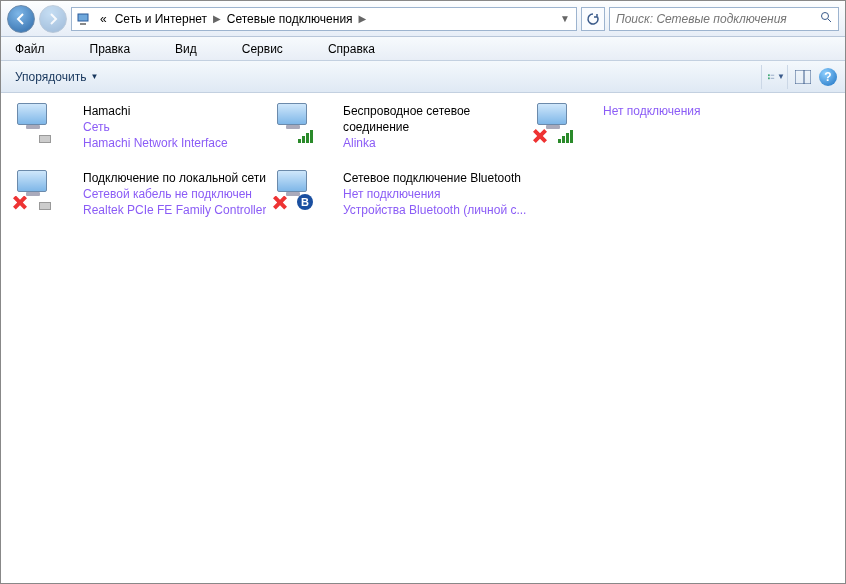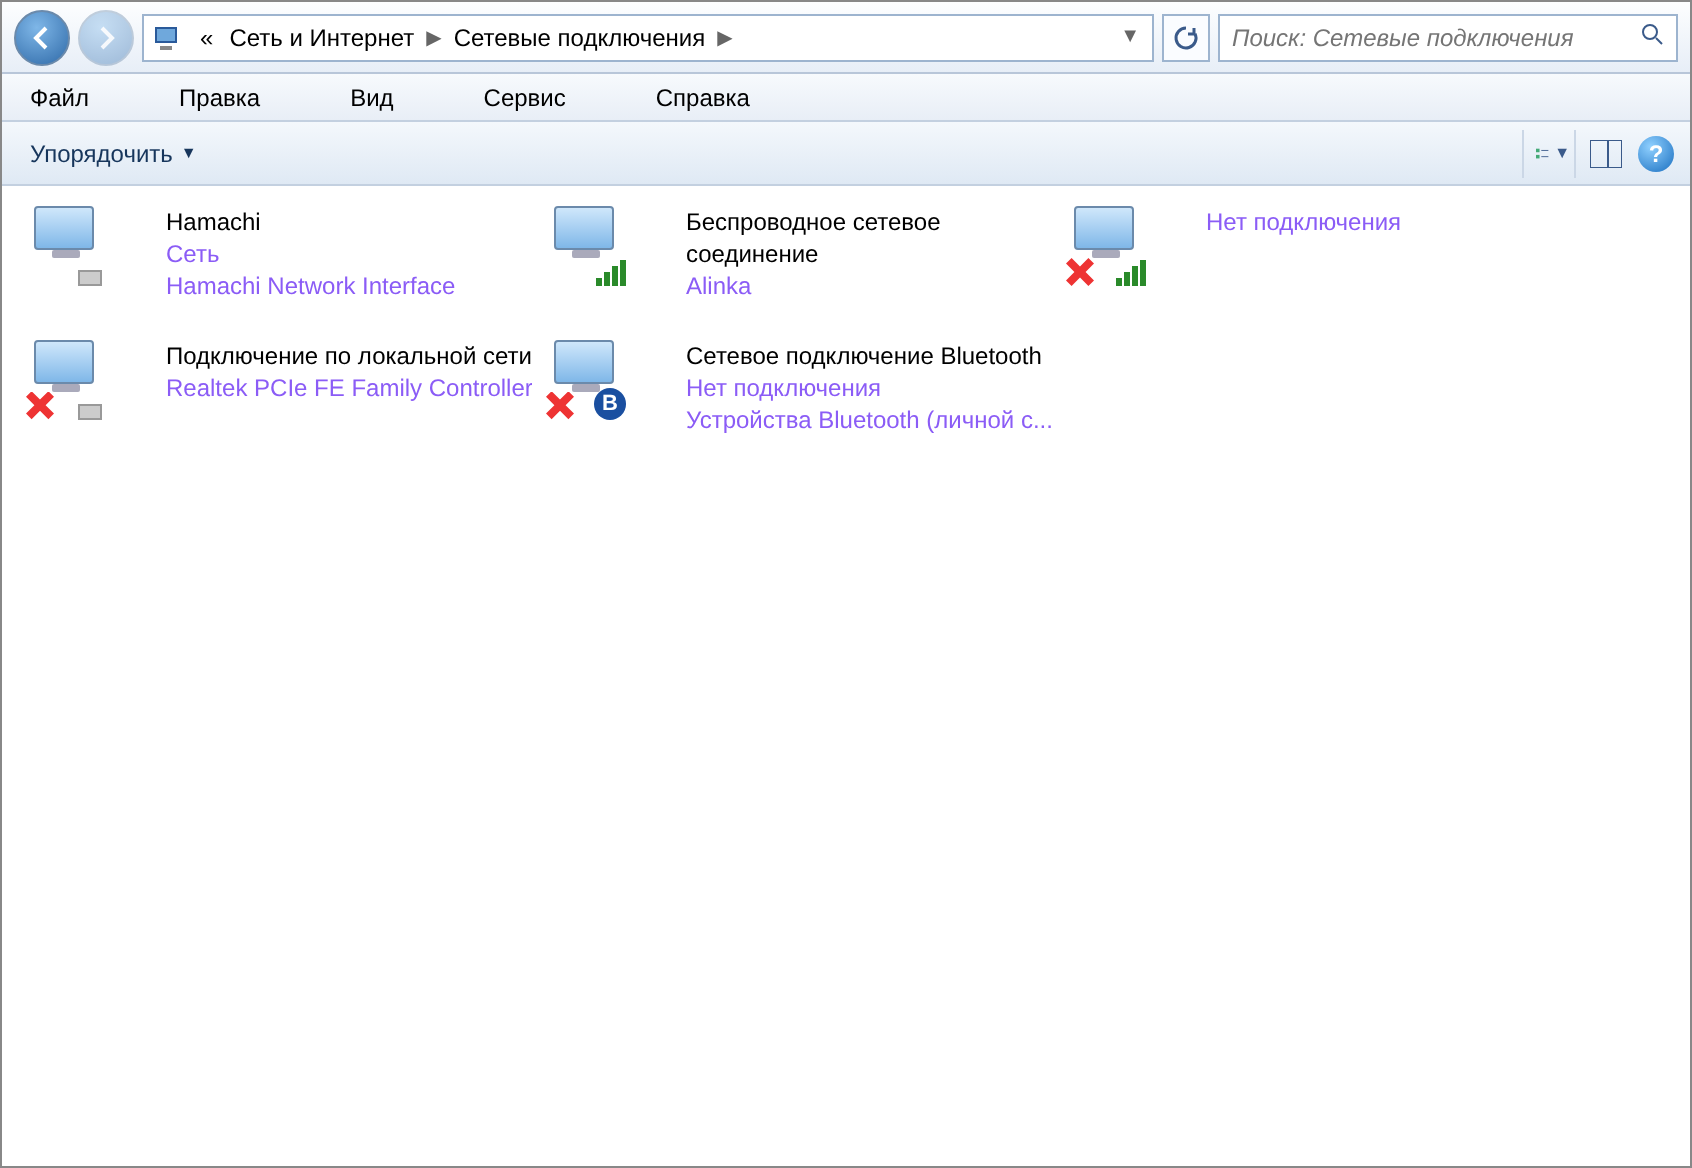--- a/index.html
+++ b/index.html
@@ -139,20 +139,21 @@
       </div>
     </div>
     <div class="conn">
       <div class="ico-wrap">
           <div class="mon"></div>
           <div class="cross"></div>
           <div class="cable"></div>
         </div>
       <div class="txt">
         <div class="t1">Подключение по локальной сети</div>
+        <div class="t2">Сетевой кабель не подключен</div>
         <div class="t3">Realtek PCIe FE Family Controller</div>
       </div>
     </div>
   </div>
   <div class="col">
     <div class="conn">
       <div class="ico-wrap">
           <div class="mon"></div>
           <div class="bars">
             <span></span>

